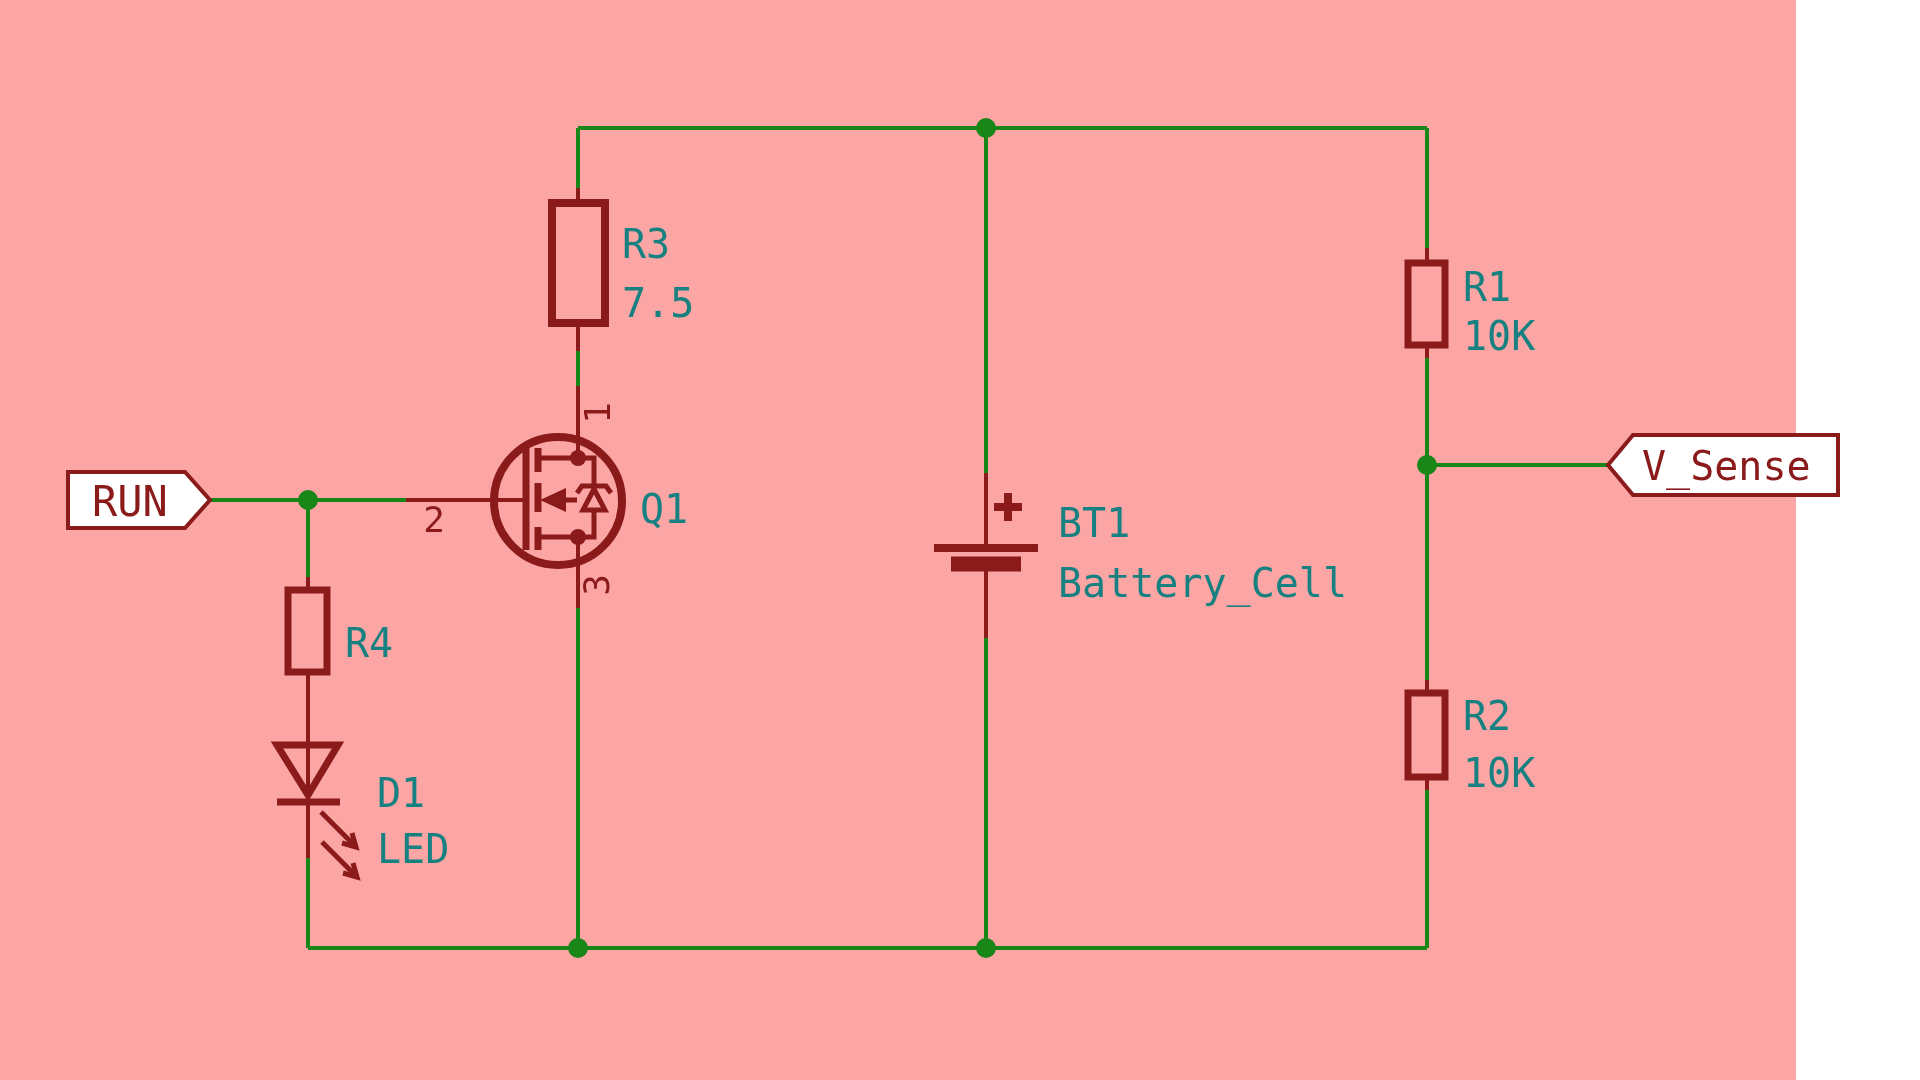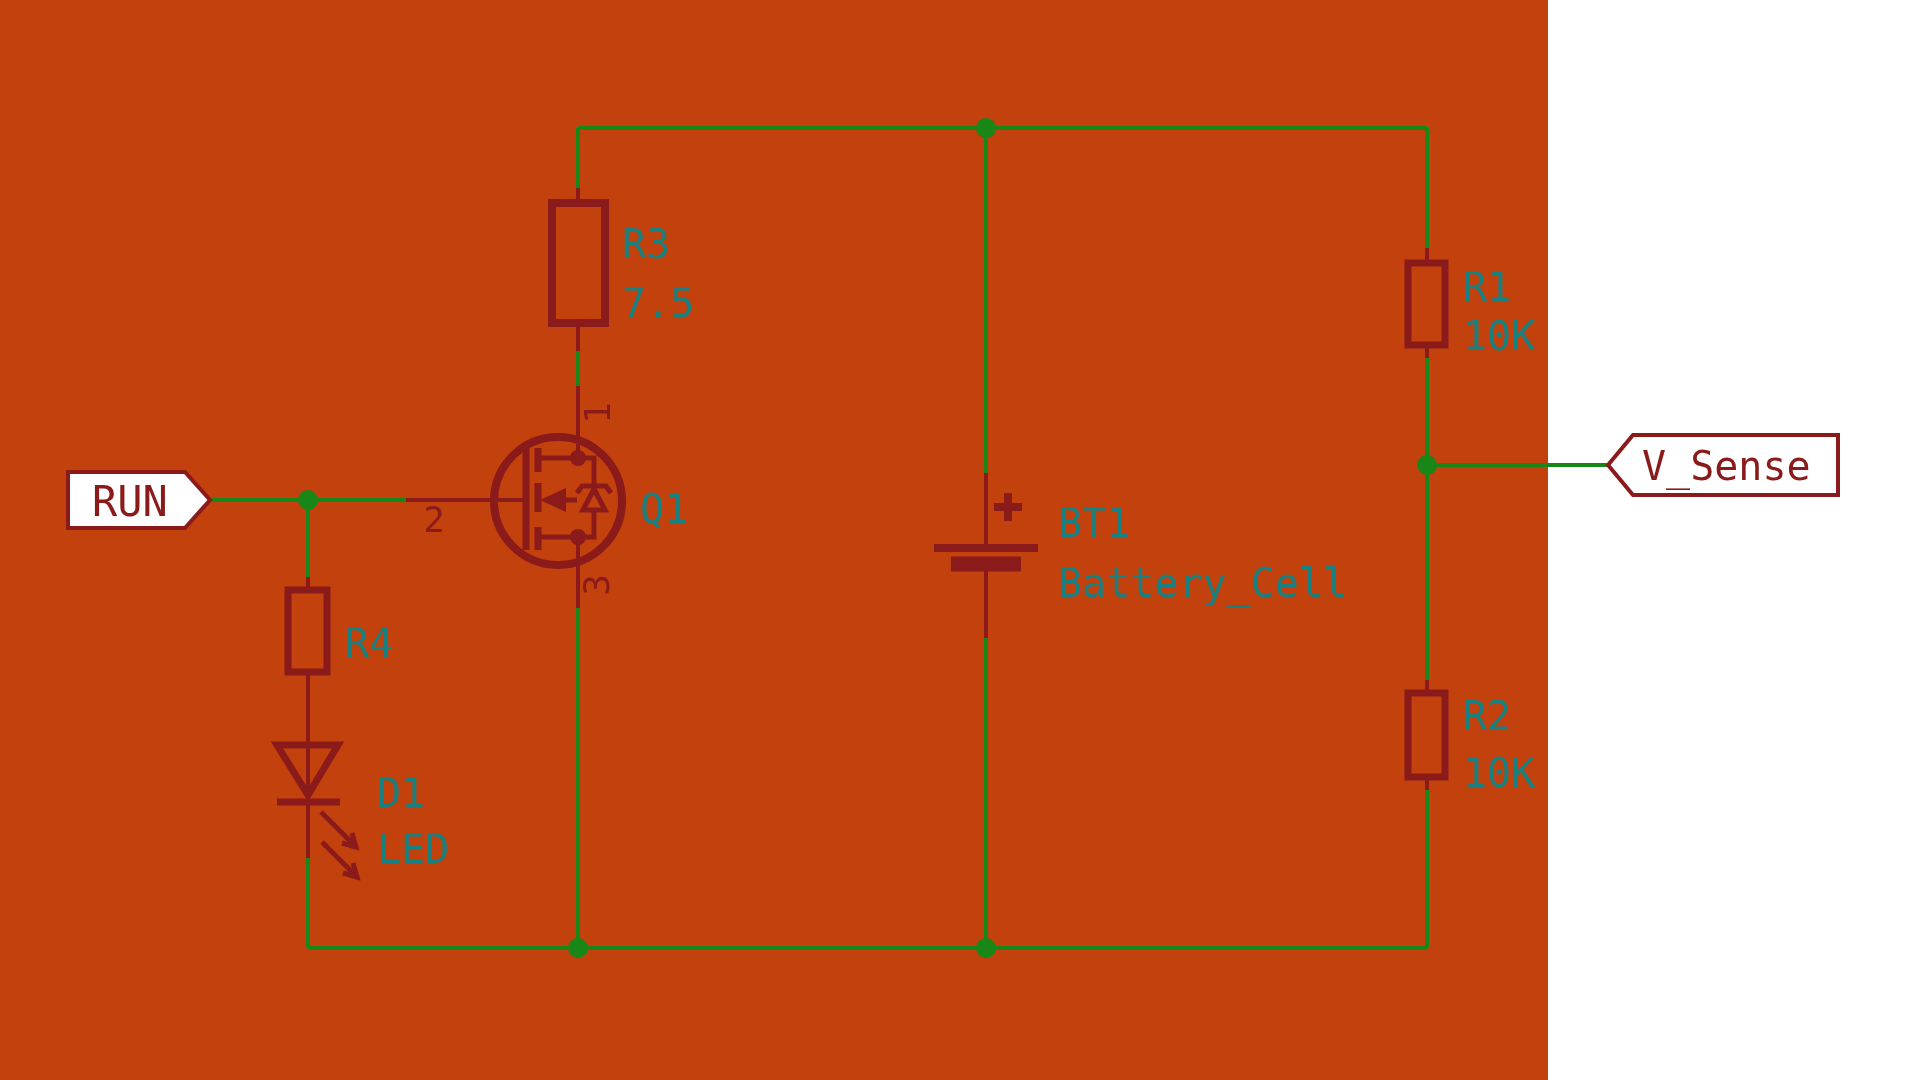--- a/index.html
+++ b/index.html
@@ -1,16 +1,16 @@
 <!DOCTYPE html>
 <html><head>
 <meta charset="utf-8">
 <style>
   html,body{margin:0;padding:0;background:#ffffff;}
-  .canvas{width:1548px;height:1080px;position:relative;background:#c2410c;}
+  .canvas{width:1796px;height:1080px;position:relative;background:#fca5a5;}
   svg{display:block;}
   text{font-family:"DejaVu Sans Mono","Liberation Mono",monospace;}
   .field{fill:#178080;font-size:40px;}
   .pinnum{fill:#8B1A1A;font-size:36px;}
   .netlabel{fill:#8B1A1A;}
   .wire{stroke:#188718;stroke-width:4;fill:none;}
   .pin{stroke:#8B1A1A;stroke-width:4;fill:none;}
   .sym{stroke:#8B1A1A;fill:none;}
   .dot{fill:#188718;stroke:none;}
   .symdot{fill:#8B1A1A;stroke:none;}

